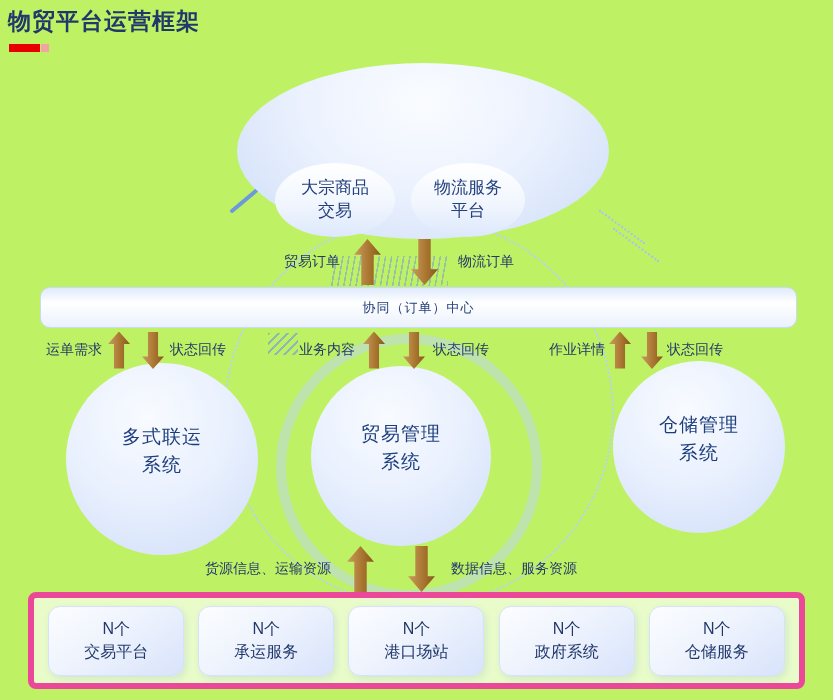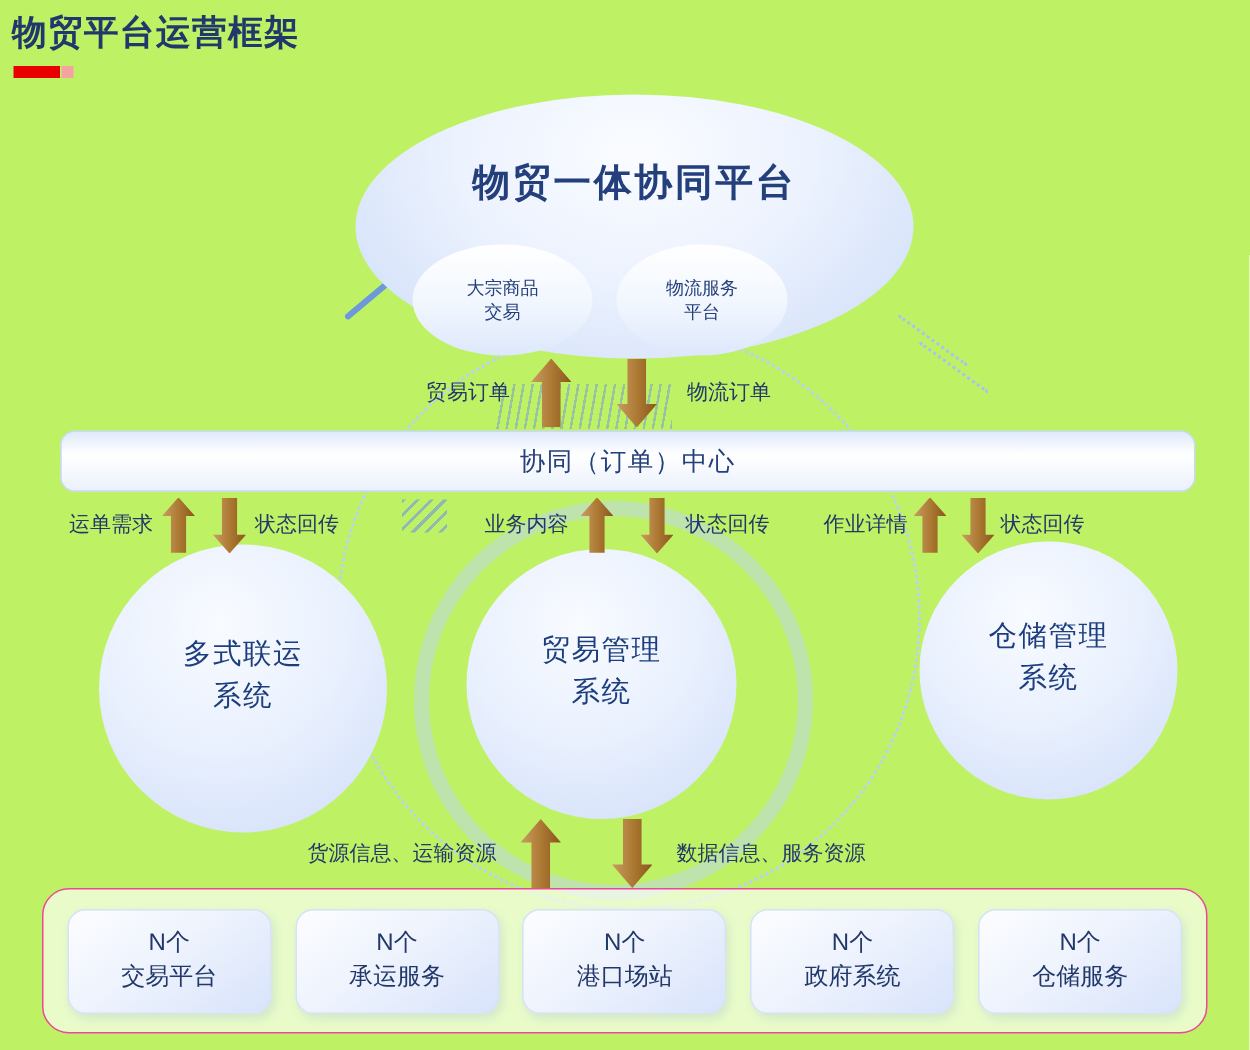--- a/index.html
+++ b/index.html
@@ -31,48 +31,48 @@
   .top-ellipse{
     position:absolute;left:237px;top:63px;width:372px;height:176px;border-radius:50%;z-index:2;
     background:radial-gradient(ellipse at 50% 22%,#fafcff 0%,#ecf2fe 45%,#ccdcf8 100%);
   }
   .top-ellipse-title{position:absolute;width:100%;top:42px;text-align:center;
     font-size:25px;font-weight:600;color:#24407c;letter-spacing:2px;}
   .sub-ellipse{
     position:absolute;border-radius:50%;z-index:3;
     background:linear-gradient(180deg,#ffffff 0%,#f1f6fe 55%,#dde8fc 100%);
     display:flex;flex-direction:column;align-items:center;justify-content:center;
-    font-size:12px;color:#24407c;line-height:1.35;text-align:center;
+    font-size:17px;color:#24407c;line-height:1.35;text-align:center;
   }
   .sub-1{left:38px;top:100px;width:120px;height:74px;}
   .sub-2{left:174px;top:100px;width:114px;height:74px;}
 
   
   .center-bar{
     position:absolute;left:40px;top:287px;width:755px;height:39px;border-radius:10px;z-index:3;
     background:linear-gradient(180deg,#dfeafc 0%,#ffffff 38%,#ebf1fc 100%);
     border:1px solid #c9daf8;
     display:flex;align-items:center;justify-content:center;
-    font-size:17px;font-weight:500;color:#24407c;letter-spacing:1px;
+    font-size:13px;font-weight:500;color:#24407c;letter-spacing:1px;
   }
 
   
   .flow{position:absolute;display:flex;align-items:center;z-index:4;}
   .flow .lbl{font-size:14px;white-space:nowrap;color:#23386b;}
   .arrow{display:inline-block;
     background:linear-gradient(90deg,#c99c63 0%,#aa7730 55%,#8a5520 100%);
     clip-path:polygon(50% 0,100% 34%,73% 34%,73% 100%,27% 100%,27% 34%,0 34%);}
   .arrow.down{transform:scaleY(-1);}
   .arrow.lg{width:27px;height:46px;}
   .arrow.md{width:22px;height:37px;}
   .flow-top{left:284px;top:239px;height:46px;gap:14px;}
   .flow-top .down{margin-left:16px;margin-right:6px;}
   .flow-a{left:46px;top:331px;height:38px;gap:6px;}
   .flow-a .down{margin-left:6px;}
-  .flow-b{left:299px;top:331px;height:38px;gap:8px;margin-left:24px;}
+  .flow-b{left:299px;top:331px;height:38px;gap:8px;}
   .flow-b .down{margin-left:10px;}
   .flow-c{left:549px;top:331px;height:38px;gap:4px;}
   .flow-c .down{margin-left:6px;}
   .flow-bottom{left:205px;top:545px;height:48px;gap:16px;text-align:right;}
   .flow-bottom .down{margin-left:18px;}
 
   
   .sys-circle{
     position:absolute;border-radius:50%;z-index:2;
     background:radial-gradient(circle at 42% 28%,#f8fbff 0%,#eaf1fe 45%,#cfddf9 100%);
@@ -80,21 +80,21 @@
     text-align:center;font-size:19px;font-weight:500;color:#1d3e7e;line-height:1.5;
     letter-spacing:1px;padding-bottom:16px;box-sizing:border-box;
   }
   .sys-1{left:66px;top:363px;width:192px;height:192px;}
   .sys-2{left:311px;top:366px;width:180px;height:180px;}
   .sys-3{left:613px;top:361px;width:172px;height:172px;}
 
   
   .partners{
     position:absolute;left:28px;top:592px;width:777px;height:97px;z-index:2;
-    border:1px solid #ec4899;border-radius:18px;background:rgba(255,255,255,.65);
+    border:6px solid #ec4899;border-radius:8px;background:rgba(255,255,255,.65);
     display:flex;align-items:center;justify-content:space-evenly;box-sizing:border-box;
   }
   .partner-box{
     width:134px;height:68px;border-radius:12px;
     background:linear-gradient(145deg,#fcfdff 0%,#eef3fd 45%,#d8e3fb 100%);
     border:1px solid #d6e2f9;box-shadow:2px 3px 6px rgba(120,150,210,.18);
     display:flex;flex-direction:column;align-items:center;justify-content:center;
     font-size:16px;color:#22386b;line-height:1.4;text-align:center;
   }
 </style>
@@ -111,21 +111,20 @@
   <div class="deco hatch hatch1"></div>
   <div class="deco hatch hatch2"></div>
 
   <div class="page-title">物贸平台运营框架</div>
   <div class="title-mark">
     <span class="m1"></span>
     <span class="m2"></span>
   </div>
 
   <div class="top-ellipse">
-    <div class="top-ellipse-title">物贸一体协同平台</div>
     <div class="sub-ellipse sub-1">
       <span>大宗商品</span>
       <span>交易</span>
     </div>
     <div class="sub-ellipse sub-2">
       <span>物流服务</span>
       <span>平台</span>
     </div>
   </div>
 

